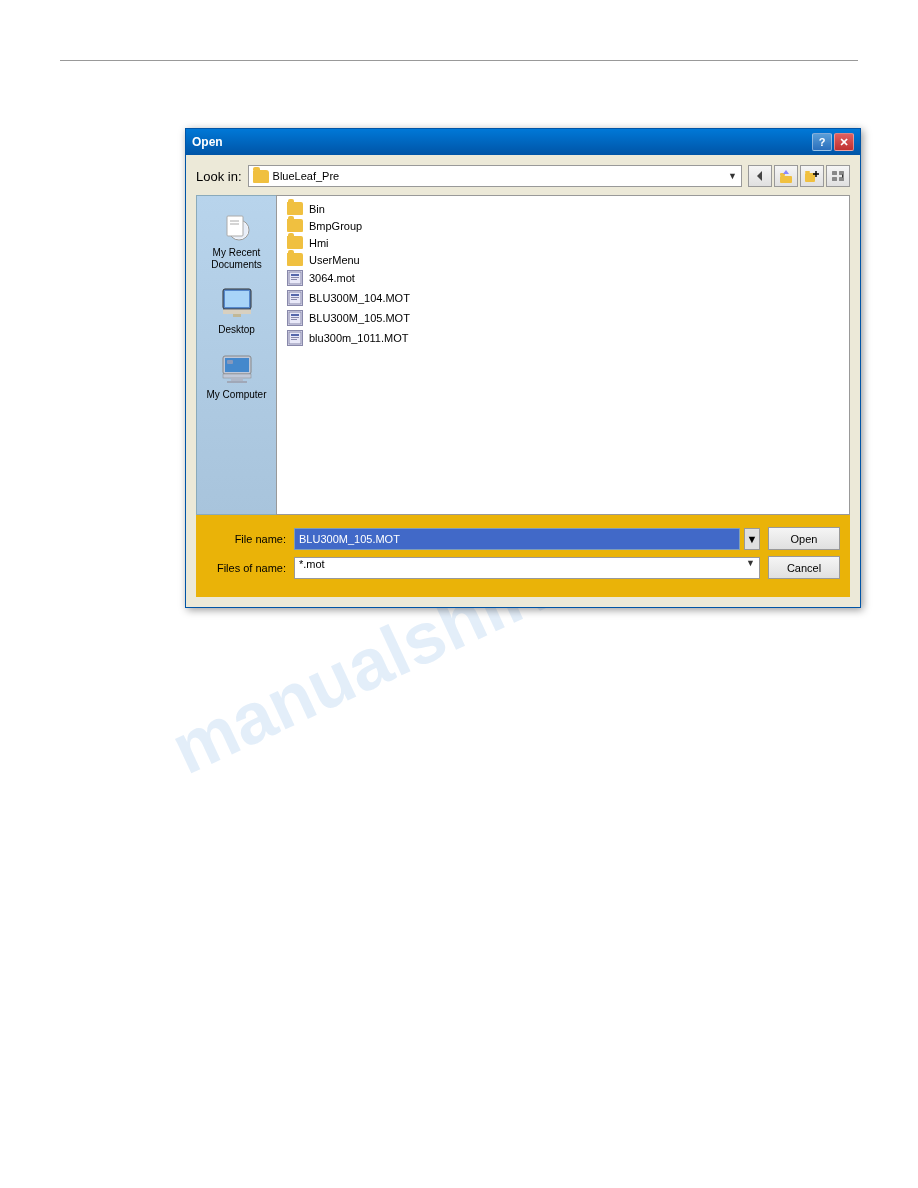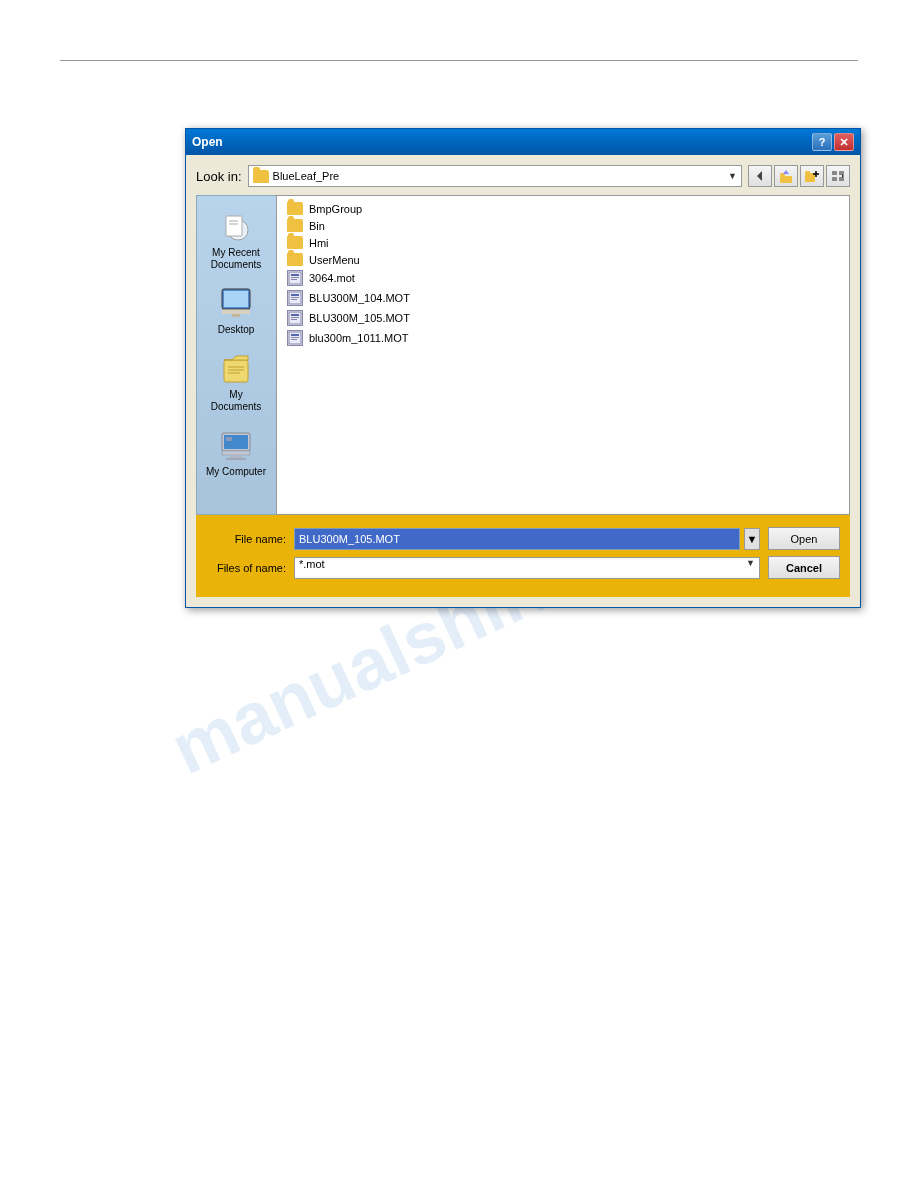--- a/index.html
+++ b/index.html
@@ -181,21 +181,21 @@
     }
 
     
     .sidebar {
       width: 80px;
       background: linear-gradient(to bottom, #B8D4EC 0%, #A8C4DC 100%);
       border: 1px solid #8AAABB;
       border-right: none;
       display: flex;
       flex-direction: column;
-      align-items: flex-start;
+      align-items: center;
       padding: 8px 4px;
       gap: 6px;
       min-height: 320px;
     }
 
     .sidebar-item {
       display: flex;
       flex-direction: column;
       align-items: center;
       gap: 3px;
@@ -320,21 +320,20 @@
     .form-btn {
       width: 72px;
       height: 23px;
       border: 1px solid #999;
       background: linear-gradient(to bottom, #f5f5f5 0%, #e0e0e0 100%);
       font-size: 11px;
       cursor: pointer;
       display: flex;
       align-items: center;
       justify-content: center;
-      font-weight: bold;
     }
 
     .form-btn.open-btn {
       font-weight: normal;
     }
 
     
     svg { display: block; }
   </style>
 </head>
@@ -427,32 +426,20 @@
             <rect x="6" y="6" width="24" height="16" fill="#A8D4F8"></rect>
 
             <rect x="4" y="24" width="28" height="5" fill="#D8D0C0"></rect>
             <rect x="4" y="24" width="28" height="1" fill="#999"></rect>
 
             <rect x="14" y="29" width="8" height="3" fill="#C0B898"></rect>
           </svg>
           <span class="sidebar-item-label">Desktop</span>
         </div>
 
-        <div class="sidebar-item">
-          <svg width="36" height="36" viewBox="0 0 36 36">
-            <rect x="6" y="10" width="24" height="22" fill="#F0D870" rx="2"></rect>
-            <rect x="6" y="10" width="24" height="22" fill="none" stroke="#C0A030" stroke-width="1" rx="2"></rect>
-            <polygon points="6,10 14,10 18,6 30,6 30,10" fill="#F0D870"></polygon>
-            <polygon points="6,10 14,10 18,6 30,6 30,10" fill="none" stroke="#C0A030" stroke-width="1"></polygon>
-            <line x1="10" y1="17" x2="26" y2="17" stroke="#C0A030" stroke-width="1"></line>
-            <line x1="10" y1="20" x2="26" y2="20" stroke="#C0A030" stroke-width="1"></line>
-            <line x1="10" y1="23" x2="22" y2="23" stroke="#C0A030" stroke-width="1"></line>
-          </svg>
-          <span class="sidebar-item-label">My Documents</span>
-        </div>
 
         <div class="sidebar-item">
           <svg width="36" height="36" viewBox="0 0 36 36">
             <rect x="4" y="6" width="28" height="18" fill="#C0C8D8" rx="2" stroke="#888" stroke-width="1"></rect>
             <rect x="6" y="8" width="24" height="14" fill="#4488CC"></rect>
             <rect x="4" y="24" width="28" height="4" fill="#C0C8D8" stroke="#888" stroke-width="0.5"></rect>
             <rect x="12" y="28" width="12" height="3" fill="#B0B8C8"></rect>
             <rect x="8" y="31" width="20" height="2" fill="#A0A8B8"></rect>
 
             <rect x="8" y="10" width="6" height="4" fill="#8899BB" rx="1"></rect>
@@ -460,25 +447,25 @@
           <span class="sidebar-item-label">My Computer</span>
         </div>
 
 
       </div>
 
       <div class="file-list-area">
 
         <div class="file-item">
           <div class="file-icon-folder"></div>
+          <span>Bin</span>
+        </div>
+        <div class="file-item">
+          <div class="file-icon-folder"></div>
           <span>BmpGroup</span>
-        </div>
-        <div class="file-item">
-          <div class="file-icon-folder"></div>
-          <span>Bin</span>
         </div>
         <div class="file-item">
           <div class="file-icon-folder"></div>
           <span>Hmi</span>
         </div>
         <div class="file-item">
           <div class="file-icon-folder"></div>
           <span>UserMenu</span>
         </div>
 

